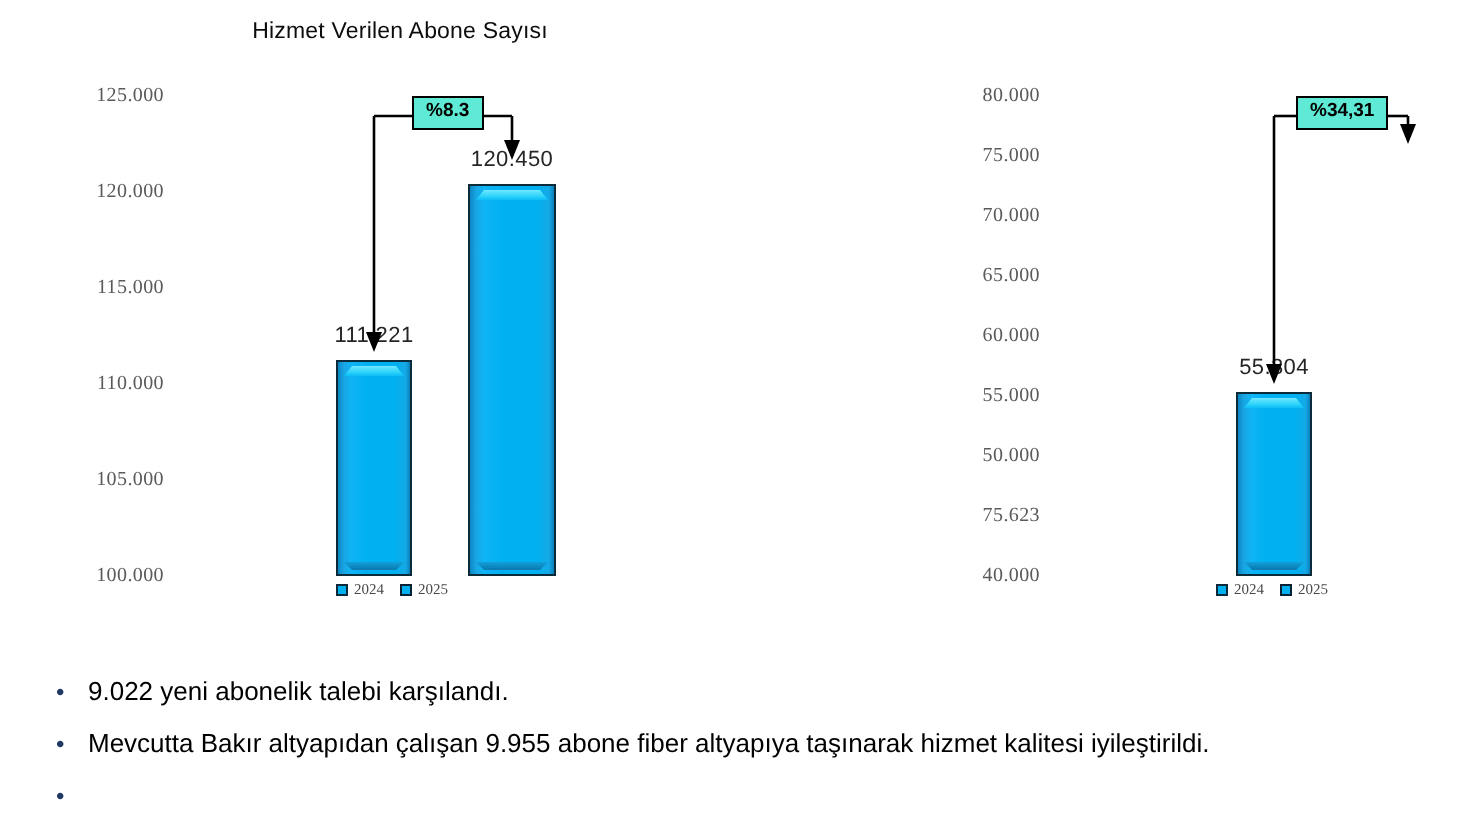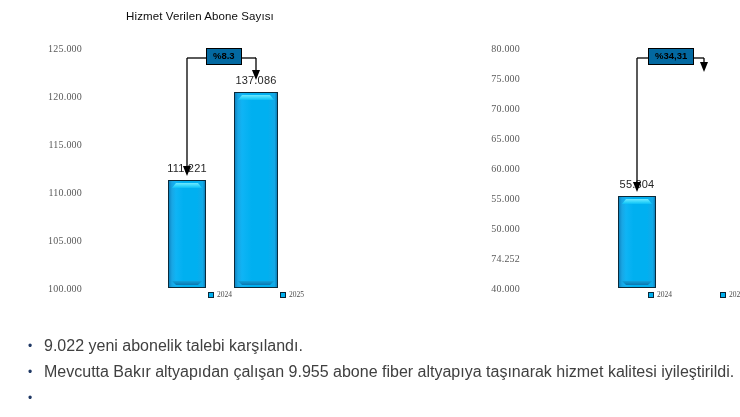--- a/index.html
+++ b/index.html
@@ -113,21 +113,21 @@
     font-size: 11px;
     color: #262626;
     white-space: nowrap;
     letter-spacing: .2px;
   }
 
   
   .callout {
     position: absolute;
     border: 1.4px solid #000;
-    background: #0369a1;
+    background: #5eead4;
     font-size: 9.5px;
     font-weight: bold;
     color: #000;
     padding: 2px 6px 3px 6px;
     white-space: nowrap;
     line-height: 1;
     text-align: center;
   }
   .connector {
     position: absolute;
@@ -137,21 +137,21 @@
   
   .legend {
     position: absolute;
     display: flex;
     align-items: center;
     gap: 8px;
     font-size: 7.5px;
     color: #4a4a4a;
     font-family: "Liberation Serif", serif;
   }
-  .legend-item { display: flex; align-items: center; gap: 3px; white-space: nowrap; margin-left: 40px; }
+  .legend-item { display: flex; align-items: center; gap: 3px; white-space: nowrap; }
   .legend-swatch {
     width: 6px; height: 6px; display: inline-block;
     border: 1px solid #0b2a3a; box-sizing: border-box;
   }
   .sw-2024 { background: #00b0f0; }
   .sw-2025 { background: #00b0f0; border-color: #072233; }
 
   
   #bullet-list {
     position: absolute;
@@ -167,22 +167,22 @@
   }
   .bullet-dot {
     width: 16px;
     flex: 0 0 16px;
     color: #1f3864;
     font-size: 12px;
     line-height: 20px;
     text-align: left;
   }
   .bullet-text {
-    color: #404040;
-    font-size: 16px;
+    color: #000000;
+    font-size: 13px;
     line-height: 20px;
     letter-spacing: 0px;
     white-space: nowrap;
   }
 </style>
 </head>
 <body>
 
 <div class="chart-panel" id="chart-left">
 
@@ -200,21 +200,21 @@
     </div>
 
     <div class="bars">
 
       <div class="bar-slot" style="left:82px; width:38px; height:240px;">
         <div class="bar-label" style="bottom:114px">111.221</div>
         <div class="bar" style="height:108px"></div>
       </div>
 
       <div class="bar-slot" style="left:148px; width:44px; height:240px;">
-        <div class="bar-label" style="bottom:202px">137.086</div>
+        <div class="bar-label" style="bottom:202px">120.450</div>
         <div class="bar" style="height:196px"></div>
       </div>
 
       <svg class="connector" style="left:0; top:0; width:260px; height:240px;">
 
         <path d="M 101 10 L 101 120" stroke="#000" stroke-width="1.3" fill="none"></path>
         <polygon points="101,128 97,118 105,118" fill="#000"></polygon>
 
         <path d="M 170 10 L 170 24" stroke="#000" stroke-width="1.3" fill="none"></path>
         <polygon points="170,32 166,22 174,22" fill="#000"></polygon>
@@ -245,21 +245,21 @@
   <div class="plot" id="plot-right">
 
     <div class="y-axis">
       <div class="y-tick" style="top:0px">80.000</div>
       <div class="y-tick" style="top:30px">75.000</div>
       <div class="y-tick" style="top:60px">70.000</div>
       <div class="y-tick" style="top:90px">65.000</div>
       <div class="y-tick" style="top:120px">60.000</div>
       <div class="y-tick" style="top:150px">55.000</div>
       <div class="y-tick" style="top:180px">50.000</div>
-      <div class="y-tick" style="top:210px">74.252</div>
+      <div class="y-tick" style="top:210px">75.623</div>
       <div class="y-tick" style="top:240px">40.000</div>
     </div>
 
     <div class="bars">
 
       <div class="bar-slot" style="left:94px; width:38px; height:240px;">
         <div class="bar-label" style="bottom:98px">55.304</div>
         <div class="bar" style="height:92px"></div>
       </div>
 

